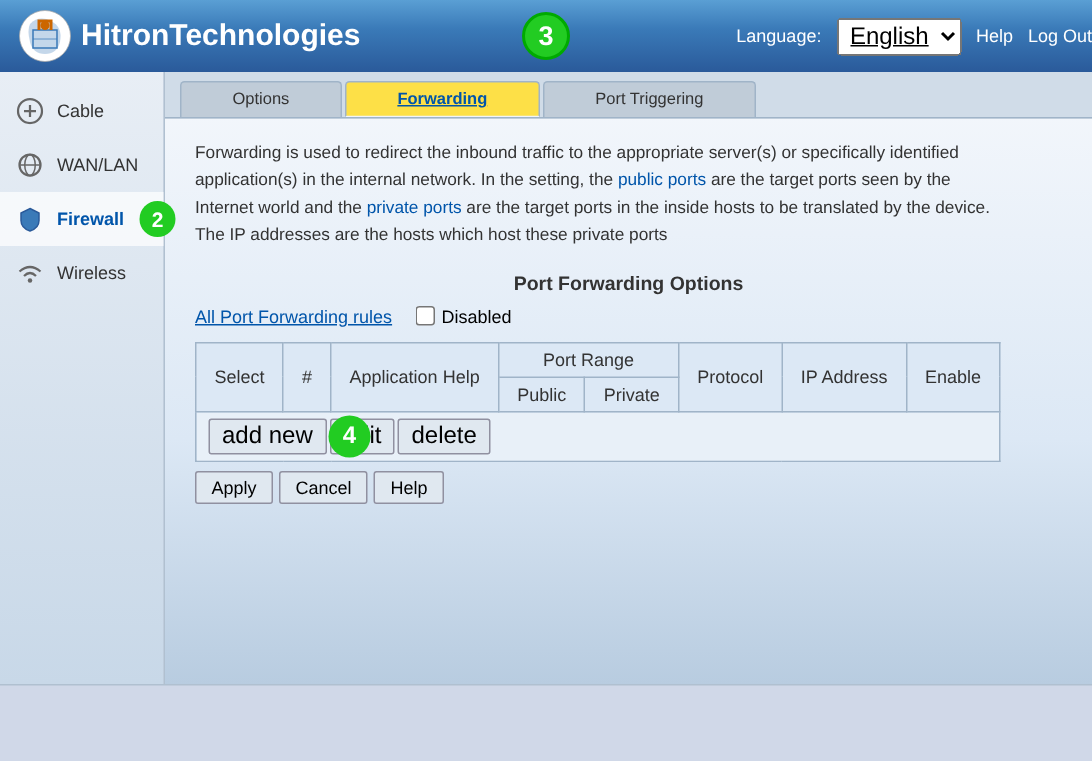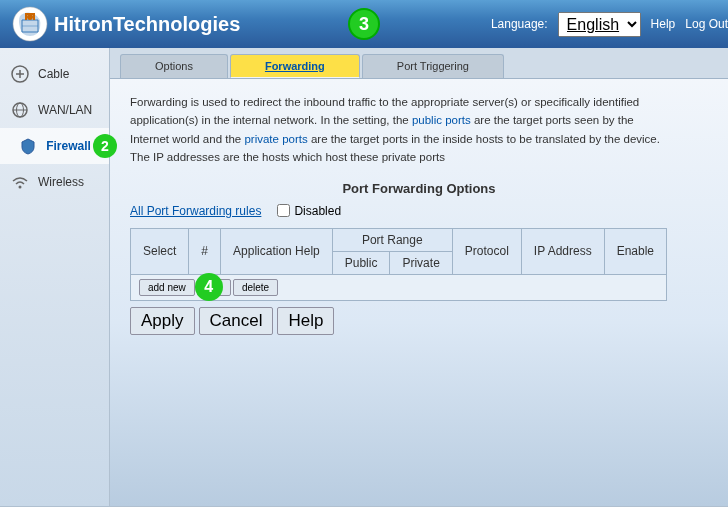--- a/index.html
+++ b/index.html
@@ -68,21 +68,21 @@
       justify-content: center;
       color: white;
       font-size: 18px;
       font-weight: bold;
       border: 2px solid #00aa00;
     }
 
     
     .main-layout {
       display: flex;
-      height: 458px;
+      height: 408px;
     }
 
     
     .sidebar {
       width: 110px;
       background: linear-gradient(180deg, #e8eef5 0%, #c8d8e8 100%);
       border-right: 1px solid #b0c0d0;
       padding-top: 8px;
       flex-shrink: 0;
       position: relative;
@@ -231,34 +231,34 @@
     }
     .action-row td {
       background: #e8f0f8;
       border: 1px solid #a0b4c8;
     }
     .action-btn {
       background: #e0e8f0;
       border: 1px solid #9090a0;
       padding: 2px 8px;
       cursor: pointer;
-      font-size: 10px;
+      font-size: 16px;
       border-radius: 2px;
     }
     .apply-row {
       margin-top: 6px;
       display: flex;
       gap: 4px;
     }
     .apply-btn {
       background: #e0e8f0;
       border: 1px solid #9090a0;
       padding: 3px 10px;
       cursor: pointer;
-      font-size: 17px;
+      font-size: 12px;
       border-radius: 2px;
     }
 
     .step4-badge {
       position: absolute;
       left: 50%;
       top: 50%;
       transform: translate(-50%, -50%);
       width: 28px;
       height: 28px;
@@ -332,21 +332,21 @@
     <div class="sidebar-item">
       <div class="sidebar-icon">
         <svg width="18" height="18" viewBox="0 0 18 18">
           <circle cx="9" cy="9" r="7" fill="none" stroke="#666" stroke-width="1.5"></circle>
           <ellipse cx="9" cy="9" rx="3.5" ry="7" fill="none" stroke="#666" stroke-width="1"></ellipse>
           <line x1="2" y1="9" x2="16" y2="9" stroke="#666" stroke-width="1"></line>
         </svg>
       </div>
       <span>WAN/LAN</span>
     </div>
-    <div class="sidebar-item active" style="position:relative;justify-content:center;">
+    <div class="sidebar-item active" style="position:relative;">
       <div class="sidebar-icon">
         <svg width="18" height="18" viewBox="0 0 18 18">
           <path d="M9 2 L15 5 L15 10 Q15 15 9 17 Q3 15 3 10 L3 5 Z" fill="#3a7ab8" stroke="#2a5a9a" stroke-width="1"></path>
         </svg>
       </div>
       <span>Firewall</span>
       <div class="sidebar-step2">
         <span>2</span>
       </div>
     </div>

